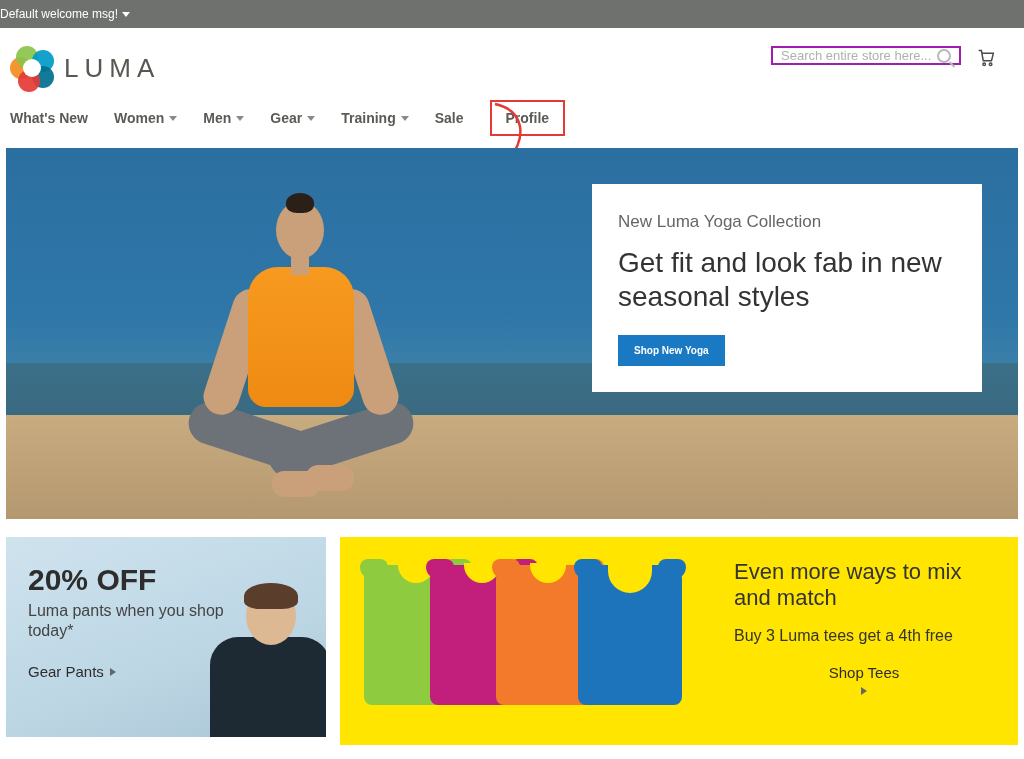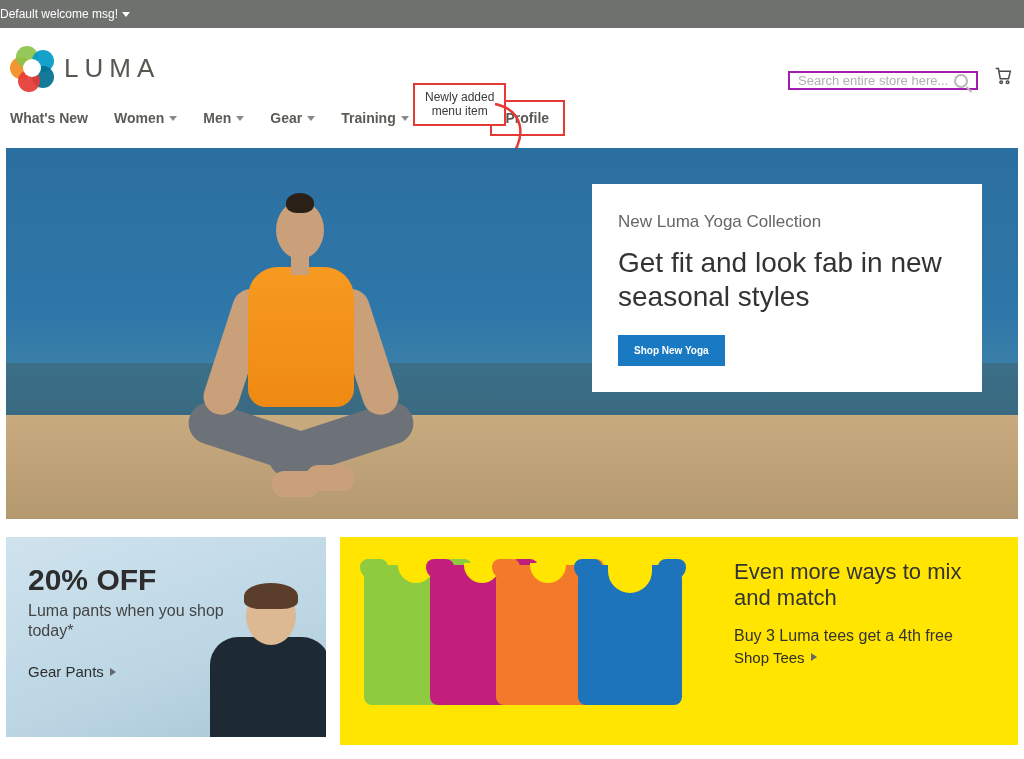--- a/index.html
+++ b/index.html
@@ -2,21 +2,21 @@
 <html><head>
 <meta charset="utf-8">
 <style>
   * { box-sizing: border-box; margin: 0; padding: 0; }
   body { font-family: "Helvetica Neue", Helvetica, Arial, sans-serif; color: #333; background: #fff; width: 1024px; }
   
   .top-bar { background: #6e716e; height: 28px; display: flex; align-items: center; padding-right: 12px; }
   .top-bar-msg { color: #fff; font-size: 12px; display: flex; align-items: center; gap: 4px; cursor: pointer; }
   .chev-down { display:inline-block; width:0; height:0; border-left:4px solid transparent; border-right:4px solid transparent; border-top:5px solid #fff; }
 
-  .header { display: flex; align-items: flex-end; padding: 18px 10px 8px 10px; }
+  .header { display: flex; align-items: flex-start; padding: 18px 27px 8px 10px; }
   .logo-wrap { display:flex; align-items:center; gap:10px; flex:0 0 auto; }
   .logo-ring { position: relative; width: 44px; height: 44px; }
   .logo-ring span { position:absolute; width:22px; height:22px; border-radius:50%; opacity:.92; }
   .lr1{background:#f28c1f;left:0;top:11px;}
   .lr2{background:#8bc34a;left:6px;top:0;}
   .lr3{background:#0099c6;left:22px;top:4px;}
   .lr4{background:#006f8e;left:22px;top:20px;}
   .lr5{background:#e53935;left:8px;top:24px;}
   .logo-ring::after{content:"";position:absolute;left:13px;top:13px;width:18px;height:18px;border-radius:50%;background:#fff;}
   .brand { font-size: 26px; letter-spacing: 6px; font-weight: 400; color:#57584f; }
@@ -78,21 +78,21 @@
   .tee::before{left:-4px;} .tee::after{right:-4px;}
   .tee .neck{position:absolute;left:34px;top:-2px;width:36px;height:20px;border-radius:0 0 18px 18px;background:#ffe500;}
   .tee1{background:#8ecb3f;left:0;}
   .tee2{background:#c21f7c;left:66px;}
   .tee3{background:#f47a2b;left:132px;}
   .tee4{background:#1e74bb;left:214px;}
   .tee4 .neck{border-radius:0 0 24px 24px;width:44px;left:30px;height:30px;}
   .pb-text { margin-left:auto; width:260px; }
   .pb-title { font-size:22px; color:#333; font-weight:300; line-height:1.2; }
   .pb-sub { font-size:16px; color:#333; margin-top:14px; line-height:1.25; }
-  .pb-link { margin-top:3px; font-size:15px; color:#2d2d2d; display:flex; align-items:center; gap:6px; cursor:pointer; }
+  .pb-link { margin-top:18px; font-size:15px; color:#2d2d2d; display:flex; align-items:center; gap:6px; cursor:pointer;flex-direction:column; }
 
   .rel-wrap{position:relative;}
 </style>
 </head>
 <body>
 
 <div class="top-bar">
   <div class="top-bar-msg">
     <span>Default welcome msg!</span>
     <span class="chev-down"></span>
@@ -118,24 +118,20 @@
     </div>
     <div class="cart-icon">
       <svg viewBox="0 0 24 24">
           <path d="M4 5h3l2 11h9l2-8H8"></path>
           <circle cx="10" cy="20" r="1.4"></circle>
           <circle cx="17" cy="20" r="1.4"></circle>
         </svg>
     </div>
   </div>
 
-  <div class="annotation-box">
-    <div>Newly added</div>
-    <div>menu item</div>
-  </div>
   <svg class="arrow-svg" viewBox="0 0 50 80">
     <path d="M6 8 C 34 14, 40 40, 18 66"></path>
     <polygon points="18,66 10,56 25,58"></polygon>
   </svg>
 
   <div class="nav">
     <div class="nav-item">
       <span>What's New</span>
     </div>
     <div class="nav-item">

